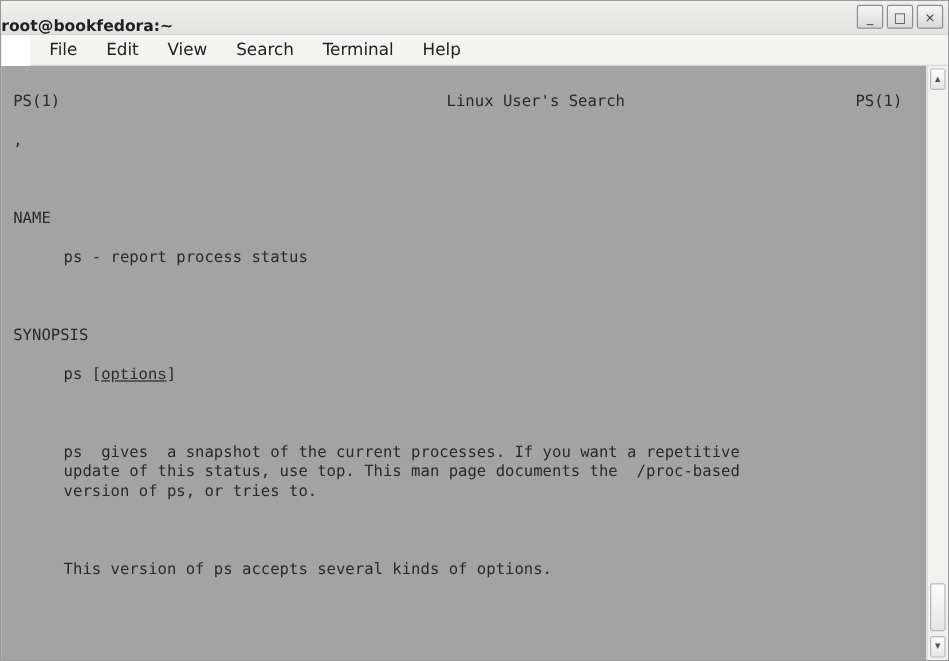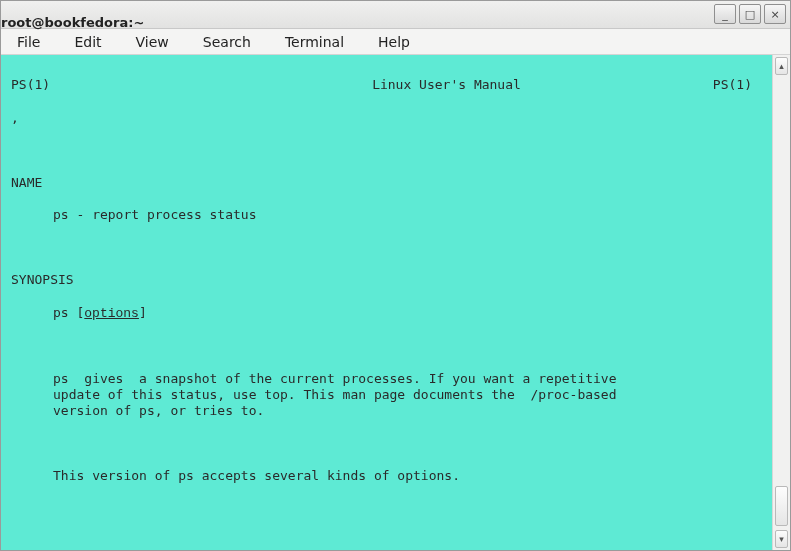--- a/index.html
+++ b/index.html
@@ -57,36 +57,37 @@
     color: #444;
     cursor: pointer;
   }
   .menubar {
     height: 26px;
     background: #f4f4f3;
     border-bottom: 1px solid #d4d4d4;
     display: flex;
     align-items: center;
     padding: 0 6px;
-    gap: 14px;
+    gap: 4px;
+    margin-left: 24px;
   }
   .menubar .mi {
     padding: 3px 10px;
     font-size: 14px;
     color: #222;
     cursor: pointer;
   }
   .content-wrap {
     flex: 1;
     display: flex;
     min-height: 0;
   }
   .terminal {
     flex: 1;
-    background: #5eead4;
+    background: #a3a3a3;
     padding: 6px 10px 6px 10px;
     font-family: "DejaVu Sans Mono", "Liberation Mono", monospace;
     font-size: 13px;
     line-height: 1.25;
     color: #2a2a2a;
     white-space: pre;
     overflow: hidden;
   }
   .scrollbar {
     width: 18px;
@@ -155,21 +156,21 @@
     <div class="mi">File</div>
     <div class="mi">Edit</div>
     <div class="mi">View</div>
     <div class="mi">Search</div>
     <div class="mi">Terminal</div>
     <div class="mi">Help</div>
   </div>
 
   <div class="content-wrap">
     <div class="terminal">
-<div class="hdr-row"><span class="hdr-left">PS(1)</span><span class="hdr-mid">Linux User's Manual</span><span class="hdr-right">PS(1)</span></div>
+<div class="hdr-row"><span class="hdr-left">PS(1)</span><span class="hdr-mid">Linux User's Search</span><span class="hdr-right">PS(1)</span></div>
 <div>,</div>
 <div>&nbsp;</div>
 <div class="sec">NAME</div>
 <div class="ind1">ps - report process status</div>
 <div>&nbsp;</div>
 <div class="sec">SYNOPSIS</div>
 <div class="ind1"><span>ps [</span><span class="u">options</span><span>]</span></div>
 <div>&nbsp;</div>
 <div class="ind1" style="max-width:620px">ps  gives  a snapshot of the current processes. If you want a repetitive update of this status, use top. This man page documents the  /proc-based version of ps, or tries to.</div>
 <div>&nbsp;</div>

